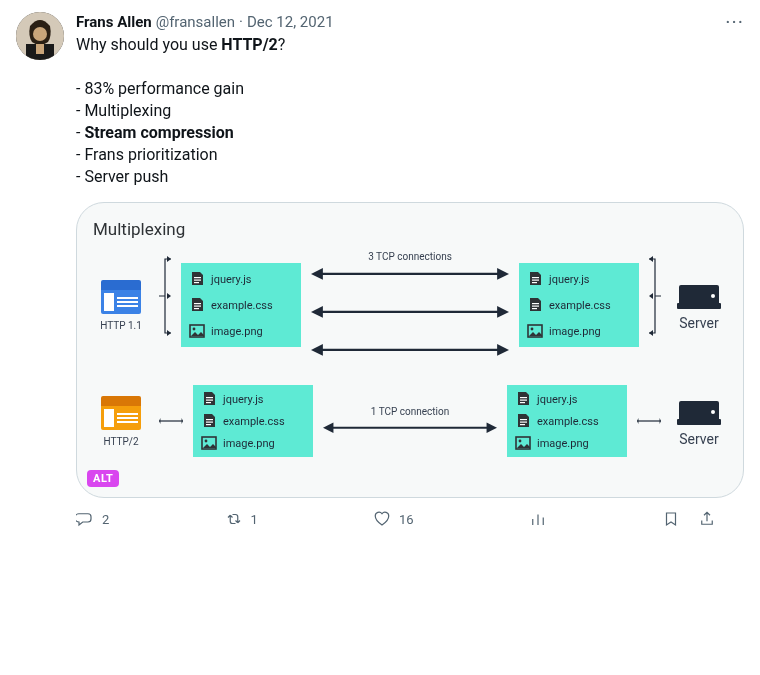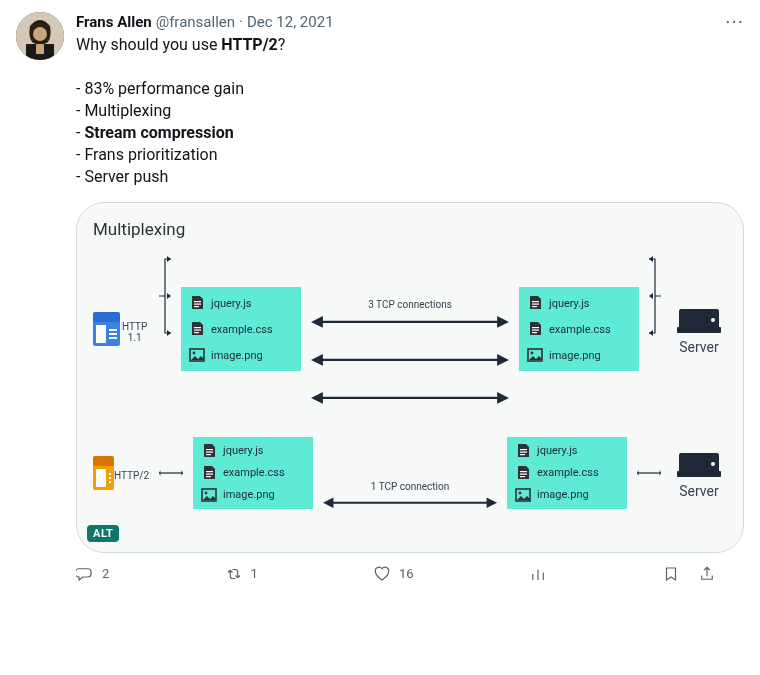--- a/index.html
+++ b/index.html
@@ -69,21 +69,21 @@
     .diagram section {
       margin-bottom: 26px;
     }
     .row-wrap {
       display: flex;
       align-items: center;
       gap: 10px;
     }
     .proto-col {
       display: flex;
-      flex-direction: row;
+      flex-direction: column;
       align-items: center;
       width: 56px;
     }
     .proto-icon {
       width: 40px;
       height: 34px;
       display: flex;
       flex-direction: column;
       border-radius: 2px;
       overflow: hidden;
@@ -133,21 +133,20 @@
     }
     .server-icon { width: 44px; height: 30px; }
     .server-label { font-size: 14px; color: #374151; margin-top: 6px; }
     .conn-label-wrap {
       flex: 1;
       display: flex;
       flex-direction: column;
       align-items: center;
       gap: 2px;
       min-width: 90px;
-      margin-top: 48px;
     }
     .conn-label {
       font-size: 10px;
       color: #374151;
       text-align: center;
     }
     .triple-arrows {
       display: flex;
       flex-direction: column;
       gap: 18px;
@@ -156,21 +155,21 @@
     .triple-arrows .arrow { width: 100%; }
     .bracket {
       width: 12px;
       align-self: stretch;
     }
     .bracket svg { width:100%; height:100%; display:block;}
     .alt-badge {
       position: absolute;
       left: 10px;
       bottom: 10px;
-      background: #0f766e;
+      background: #d946ef;
       color: #fff;
       font-size: 11px;
       font-weight: 700;
       padding: 2px 6px;
       border-radius: 4px;
       letter-spacing: 0.5px;
     }
     .actions {
       display: flex;
       justify-content: space-between;

